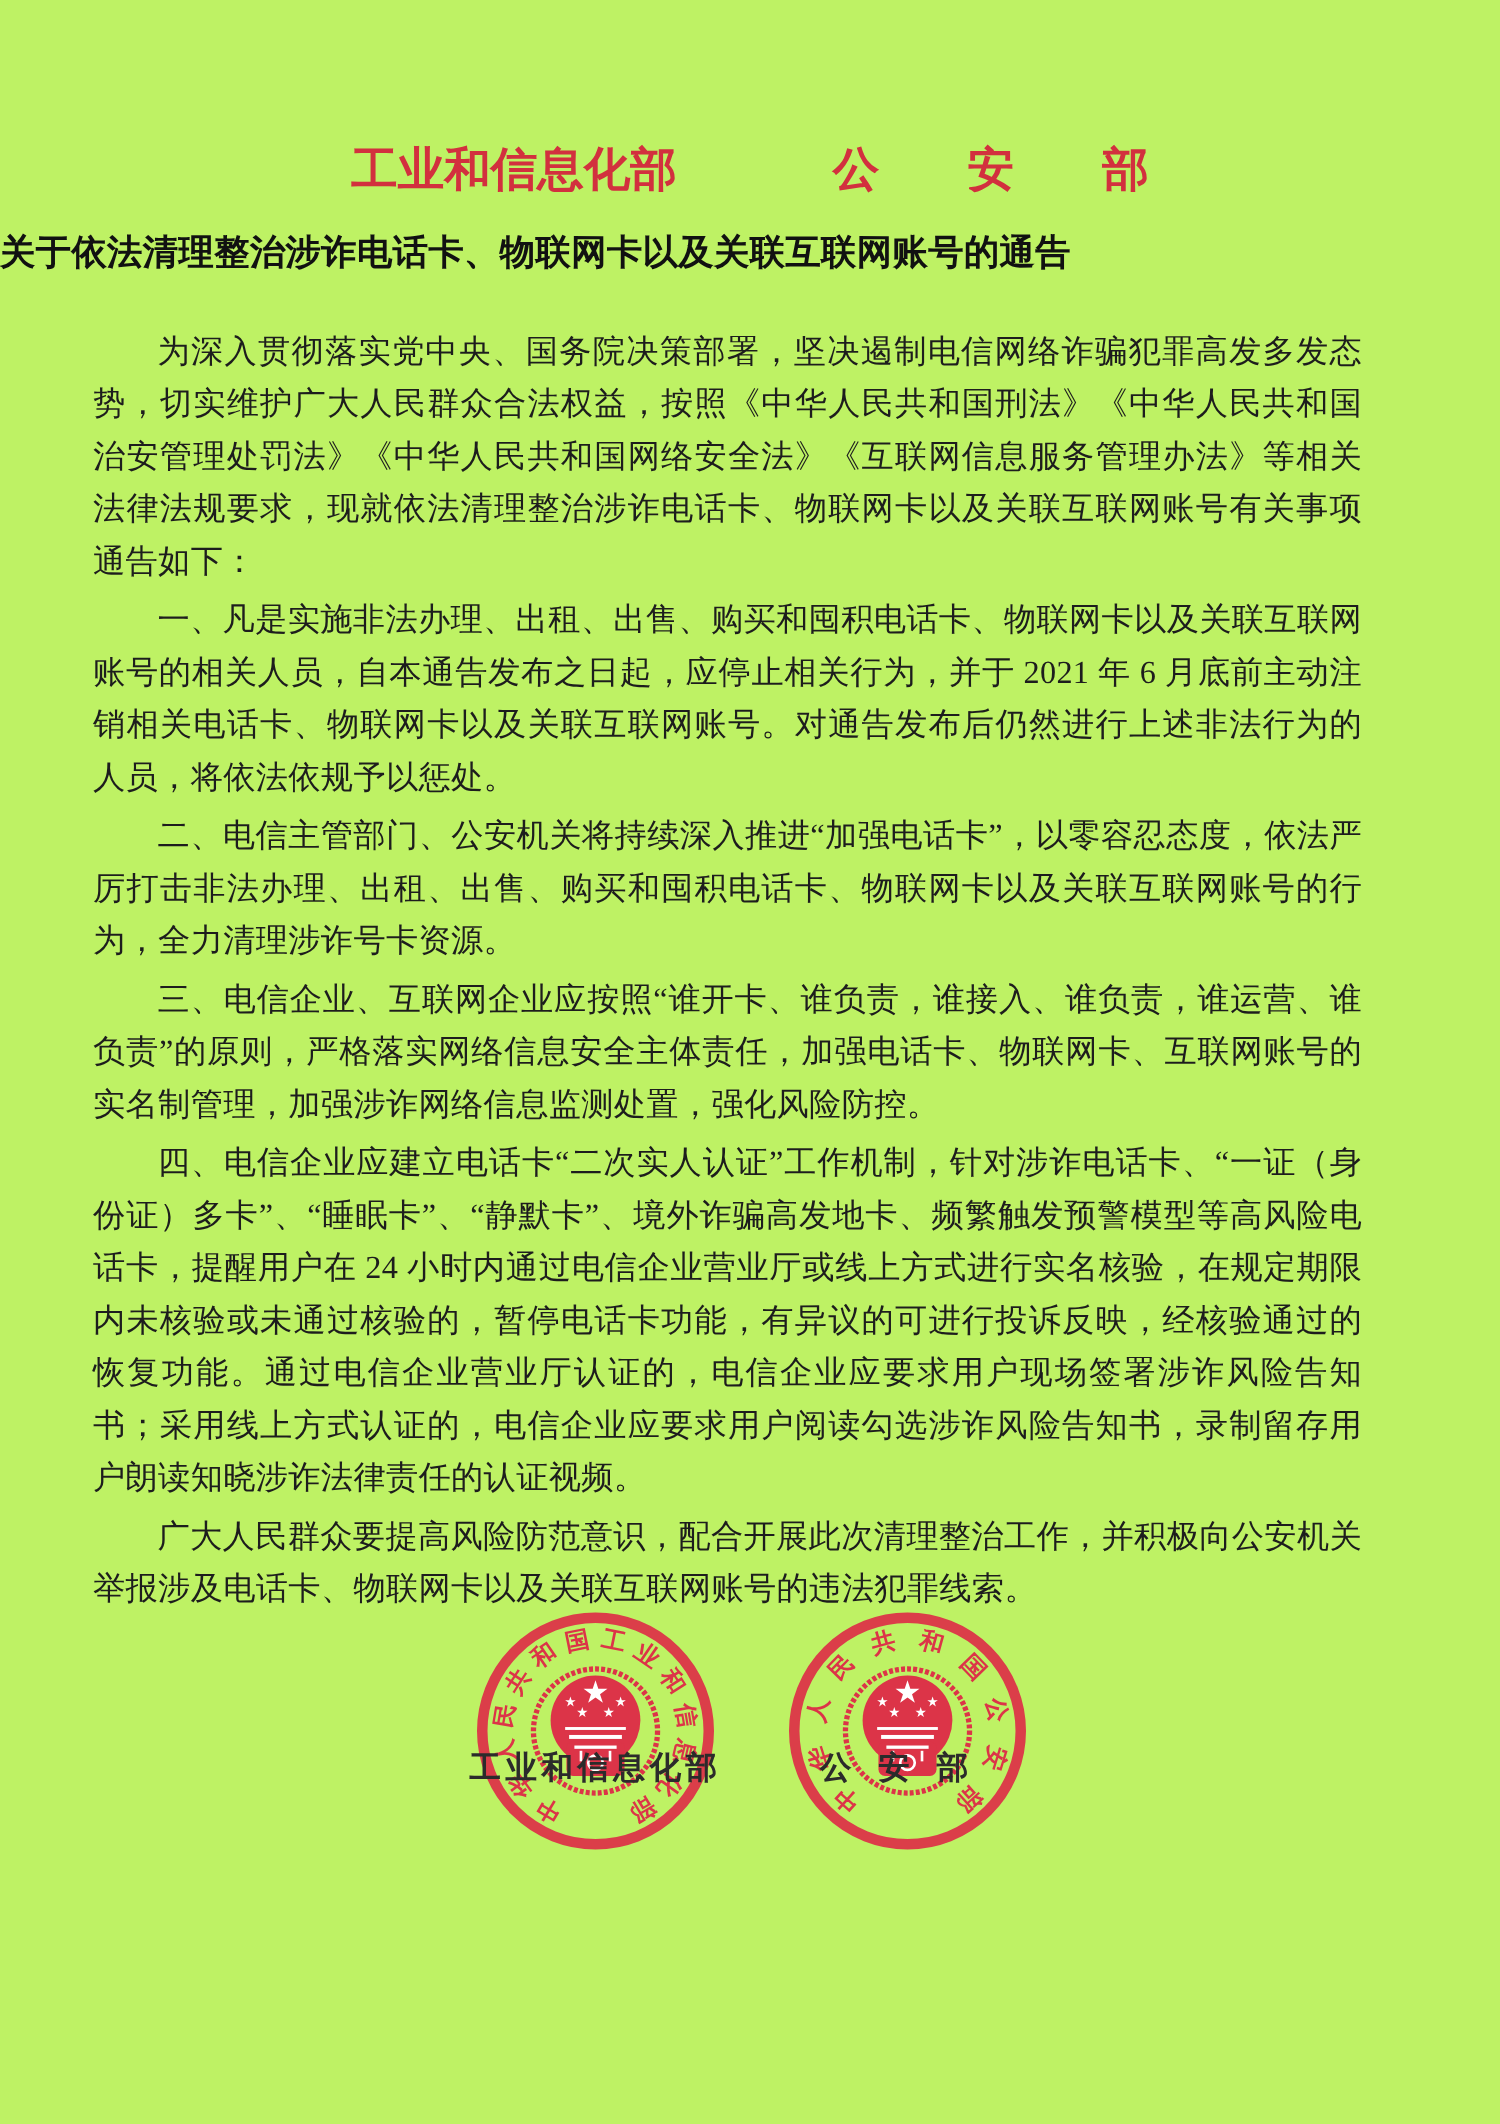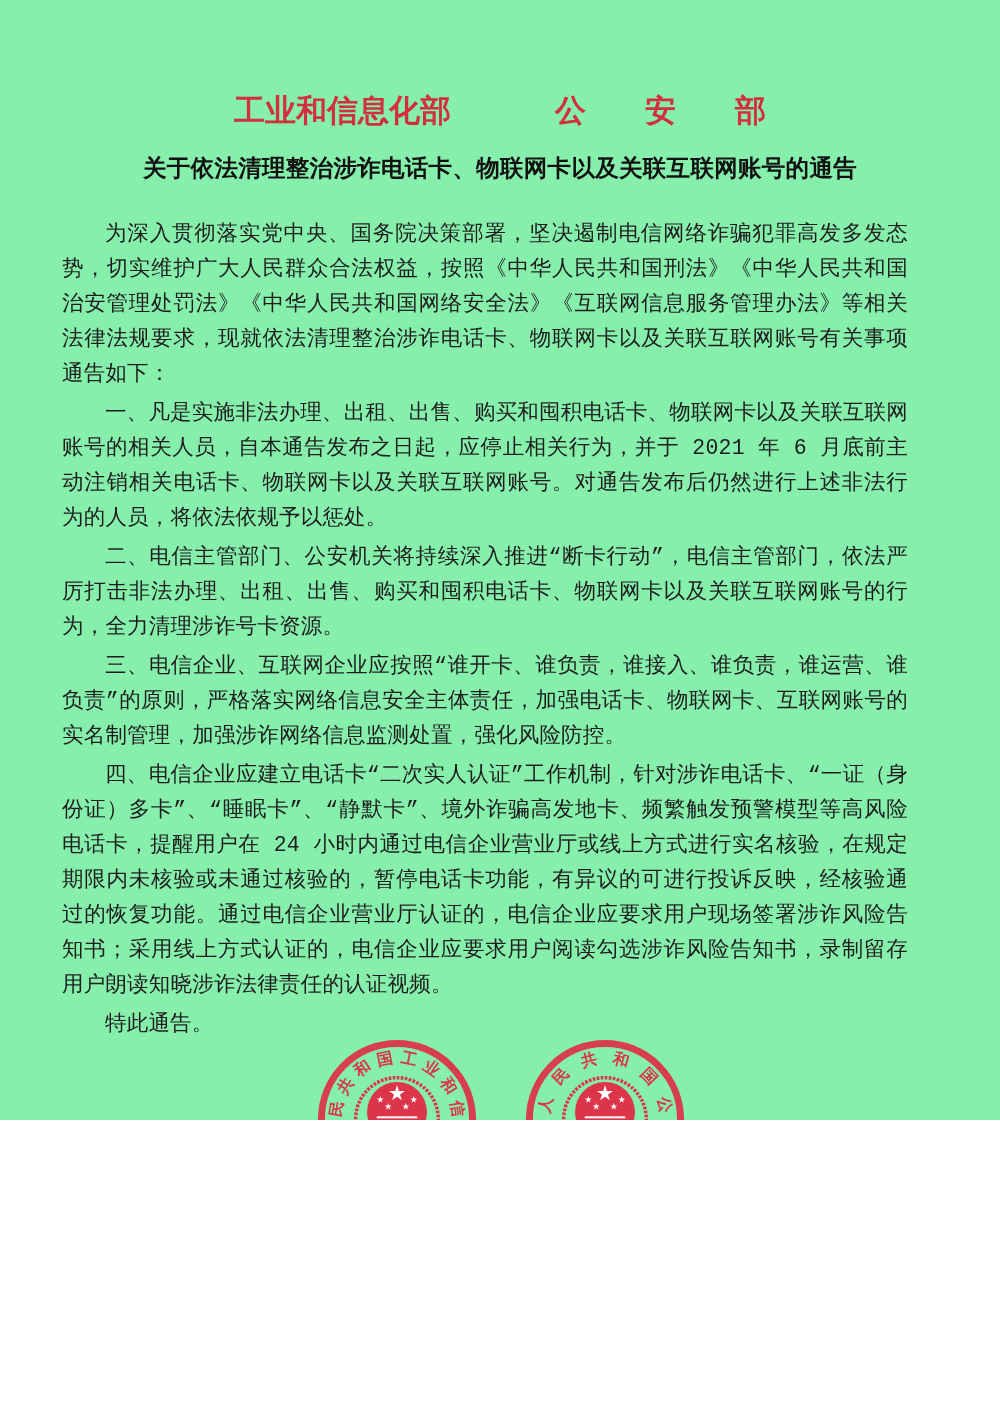--- a/index.html
+++ b/index.html
@@ -4,33 +4,33 @@
 <style>
   :root{
     --header-red:#d2303e;
     --seal-red:#dc3448;
     --text:#1d1d1d;
     --stamp-black:#2b2b2b;
   }
   *{box-sizing:border-box;}
   html,body{margin:0;padding:0;background:#ffffff;}
   .page{
-    width:1000px;height:1120px;background:#86efac;position:relative;
-    font-family:Liberation Mono, monospace;
+    width:1000px;height:1416px;background:#bef264;position:relative;
+    font-family:Liberation Serif, serif;
     color:var(--text);overflow:hidden;
   }
   
   .red-head{
     padding-top:94px;display:flex;justify-content:center;align-items:baseline;gap:104px;
     color:var(--header-red);font-weight:bold;font-size:31px;line-height:1.2;
   }
   .red-head .spread{letter-spacing:1.9em;margin-right:-1.9em;}
   
   .doc-title{
-    margin:21px 0 0;text-align:center;font-size:23.5px;font-weight:bold;
+    margin:21px 0 0;font-size:23.5px;font-weight:bold;
     letter-spacing:0.3px;color:#111;
   }
   
   .body-text{margin:33px 92px 0 62px;font-size:21.5px;line-height:35px;}
   .body-text p{
     margin:0 0 4px;text-indent:2em;text-align:justify;
     text-justify:inter-ideograph;letter-spacing:0.2px;
   }
   
   .seal-row{position:relative;height:200px;margin-top:-8px;}
@@ -67,24 +67,24 @@
   <div class="red-head">
     <span>工业和信息化部</span>
     <span class="spread">公安部</span>
   </div>
 
   <h1 class="doc-title">关于依法清理整治涉诈电话卡、物联网卡以及关联互联网账号的通告</h1>
 
   <div class="body-text">
     <p>为深入贯彻落实党中央、国务院决策部署，坚决遏制电信网络诈骗犯罪高发多发态势，切实维护广大人民群众合法权益，按照《中华人民共和国刑法》《中华人民共和国治安管理处罚法》《中华人民共和国网络安全法》《互联网信息服务管理办法》等相关法律法规要求，现就依法清理整治涉诈电话卡、物联网卡以及关联互联网账号有关事项通告如下：</p>
     <p>一、凡是实施非法办理、出租、出售、购买和囤积电话卡、物联网卡以及关联互联网账号的相关人员，自本通告发布之日起，应停止相关行为，并于 2021 年 6 月底前主动注销相关电话卡、物联网卡以及关联互联网账号。对通告发布后仍然进行上述非法行为的人员，将依法依规予以惩处。</p>
-    <p>二、电信主管部门、公安机关将持续深入推进“断卡行动”，电信主管部门，依法严厉打击非法办理、出租、出售、购买和囤积电话卡、物联网卡以及关联互联网账号的行为，全力清理涉诈号卡资源。</p>
+    <p>二、电信主管部门、公安机关将持续深入推进“加强电话卡”，以零容忍态度，依法严厉打击非法办理、出租、出售、购买和囤积电话卡、物联网卡以及关联互联网账号的行为，全力清理涉诈号卡资源。</p>
     <p>三、电信企业、互联网企业应按照“谁开卡、谁负责，谁接入、谁负责，谁运营、谁负责”的原则，严格落实网络信息安全主体责任，加强电话卡、物联网卡、互联网账号的实名制管理，加强涉诈网络信息监测处置，强化风险防控。</p>
     <p>四、电信企业应建立电话卡“二次实人认证”工作机制，针对涉诈电话卡、“一证（身份证）多卡”、“睡眠卡”、“静默卡”、境外诈骗高发地卡、频繁触发预警模型等高风险电话卡，提醒用户在 24 小时内通过电信企业营业厅或线上方式进行实名核验，在规定期限内未核验或未通过核验的，暂停电话卡功能，有异议的可进行投诉反映，经核验通过的恢复功能。通过电信企业营业厅认证的，电信企业应要求用户现场签署涉诈风险告知书；采用线上方式认证的，电信企业应要求用户阅读勾选涉诈风险告知书，录制留存用户朗读知晓涉诈法律责任的认证视频。</p>
-    <p>特此通告。</p>
+    <p>广大人民群众要提高风险防范意识，配合开展此次清理整治工作，并积极向公安机关举报涉及电话卡、物联网卡以及关联互联网账号的违法犯罪线索。</p>
   </div>
 
   <svg class="hidden-defs" aria-hidden="true">
     <defs>
       <path id="star" d="M0,-1 L0.224,-0.307 L0.951,-0.309 L0.361,0.117 L0.588,0.809 L0,0.38 L-0.588,0.809 L-0.361,0.117 L-0.951,-0.309 L-0.224,-0.307 Z"></path>
     </defs>
   </svg>
 
   <div class="seal-row">
 

